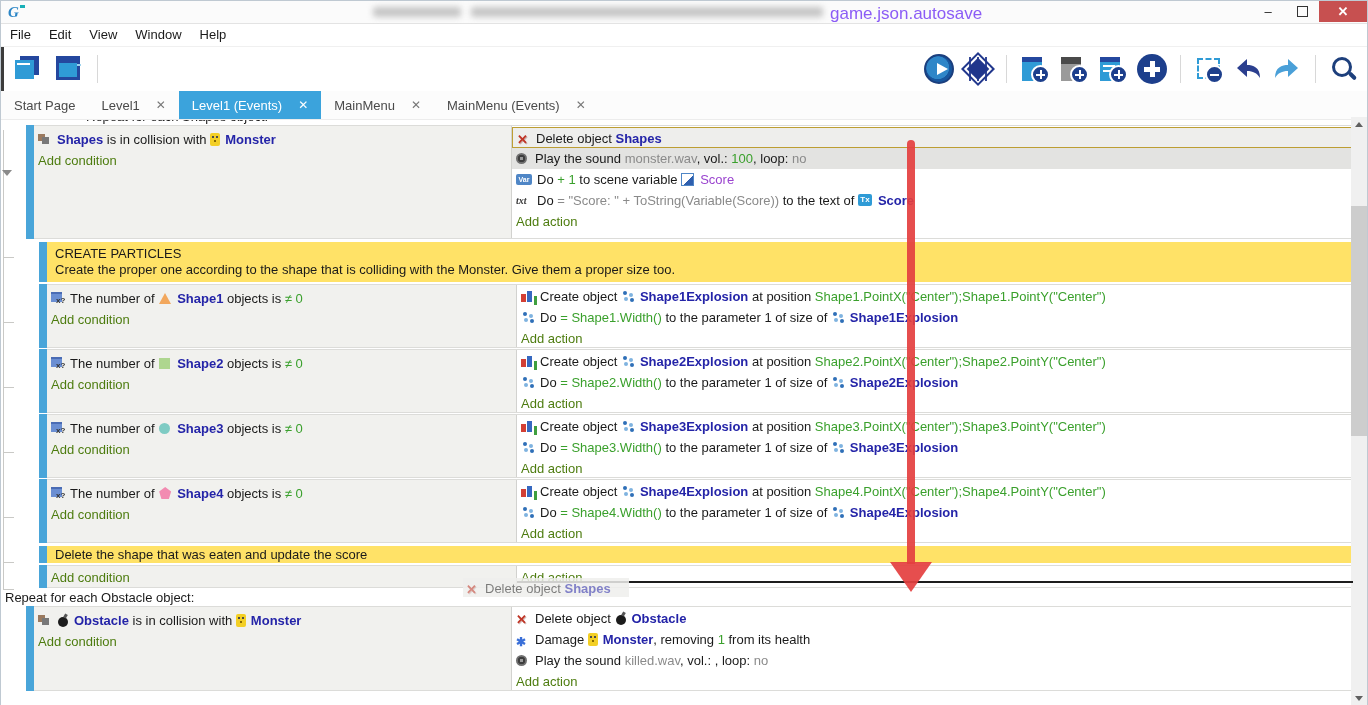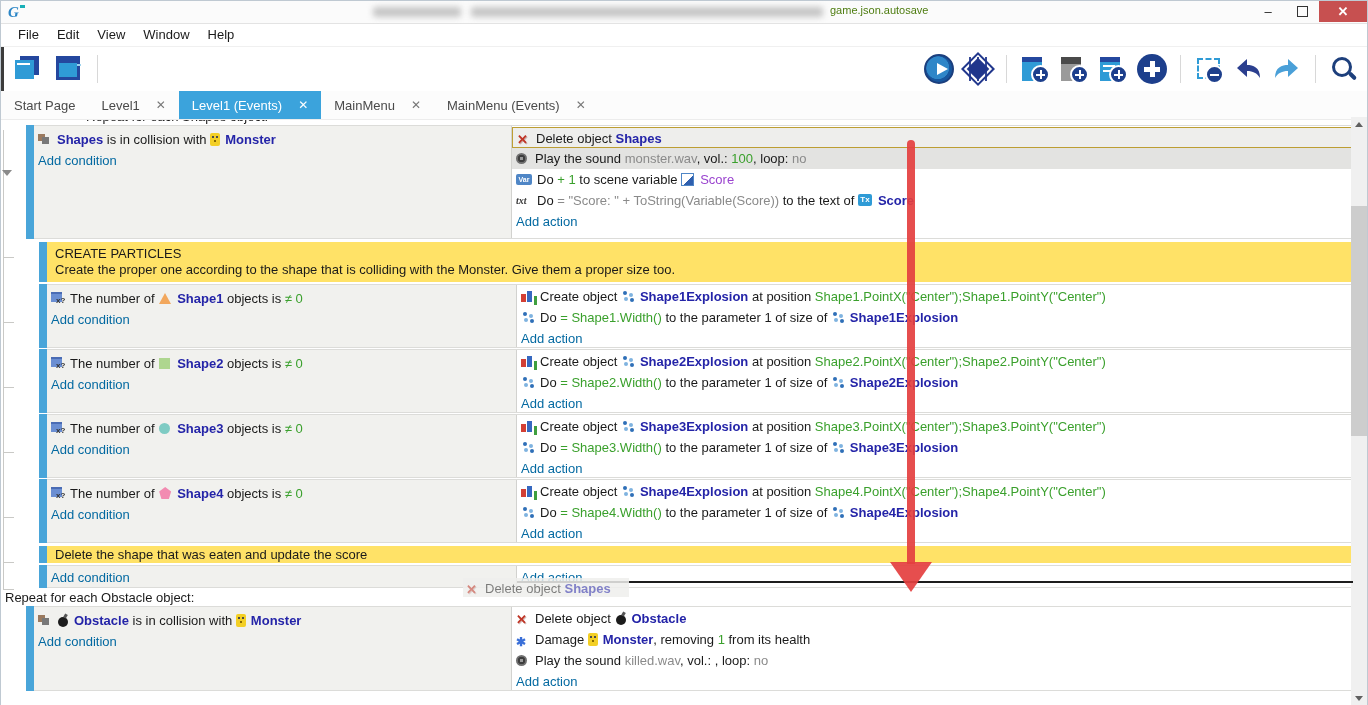--- a/index.html
+++ b/index.html
@@ -7,29 +7,29 @@
        font-family:"Liberation Sans",sans-serif;-webkit-font-smoothing:antialiased;}
   .app{position:relative;width:1368px;height:705px;background:#fff;border:1px solid #bfc9d2;box-sizing:border-box;}
 
   
   .titlebar{position:relative;height:22px;background:#fbfbfb;border-bottom:1px solid #e3e3e3;}
   .logo{position:absolute;left:7px;top:3px;width:16px;height:16px;color:#2c86c6;font:bold italic 15px/16px "Liberation Serif",serif;}
   .logo::after{content:"";position:absolute;right:-1px;top:1px;width:5px;height:3px;background:#19b0b8;}
   .blurblock{position:absolute;top:6px;height:10px;background:#a8a8a8;border-radius:2px;filter:blur(3px);opacity:.65;}
   .blur1{left:372px;width:88px;}
   .blur2{left:470px;width:352px;}
-  .title-text{position:absolute;left:829px;top:3px;font-size:11px;color:#4d7c0f;}
+  .title-text{position:absolute;left:829px;top:3px;font-size:17px;color:#8b5cf6;}
   .winbtns{position:absolute;right:0;top:0;height:21px;display:flex;align-items:center;}
   .winbtn{width:34px;height:21px;display:flex;align-items:center;justify-content:center;color:#222;font-size:13px;}
   .btn-restore span{position:relative;width:9px;height:9px;border:1px solid #333;background:#fbfbfb;display:block;}
   .btn-restore span::before{content:"";position:absolute;left:2px;top:-4px;width:9px;height:9px;border:1px solid #333;z-index:-1;}
   .btn-close{width:48px;background:#c75050;color:#fff;font-weight:bold;}
 
   
-  .menubar{height:22px;display:flex;align-items:center;background:#fff;border-bottom:1px solid #f0f0f0;padding-left:8px;}
+  .menubar{height:22px;display:flex;align-items:center;background:#fff;border-bottom:1px solid #f0f0f0;}
   .menu-item{padding:0 9px;font-size:13px;color:#1a1a1a;line-height:22px;}
 
   
   .toolbar{position:relative;height:44px;background:#fff;display:flex;align-items:center;}
   .toolbar::before{content:"";position:absolute;left:0;top:0;width:3px;height:44px;background:#3c3c3c;}
   .tb-left{display:flex;align-items:center;gap:10px;margin-left:12px;}
   .tb-right{position:absolute;right:8px;top:0;height:44px;display:flex;align-items:center;gap:9px;}
   .tb-sep{width:1px;height:28px;background:#d8d8d8;margin:0 4px;}
   .tbi{position:relative;width:30px;height:30px;flex:none;}
   
@@ -78,21 +78,21 @@
   .ev.top{margin-left:25px;}
   .ev.child{margin-left:38px;}
   .bar{width:8px;background:#49a5d9;flex:none;}
   .ev-body{display:flex;flex:1;border:1px solid #dcdcd9;border-left:none;box-sizing:border-box;justify-content:flex-end;}
   .ev-cond{width:478px;flex:none;background:#f1f1ee;border-right:1px solid #d2d2cf;padding-top:3px;box-sizing:border-box;}
   .ev.child .ev-cond{width:470px;}
   .ev-act{flex:1;background:#fff;padding-top:1px;min-width:0;}
   .ev-row{height:21px;line-height:21px;padding:0 4px;font-size:13px;color:#1a1a1a;white-space:nowrap;overflow:hidden;box-sizing:border-box;}
   .ev-row.selected{border:1px solid #bd9e33;background:#eeeeec;}
   .ev-row.hover{background:#e3e3e1;}
-  .ev-row.ph{color:#0369a1;}
+  .ev-row.ph{color:#4d7c0f;}
   .seg-t{color:#1a1a1a;}
   .seg-g{color:#3aa02c;}
   .seg-d{color:#8a8a8a;}
   .seg-o{color:#2424a8;font-weight:bold;}
   .seg-p{color:#9a43cf;}
 
   
   .comment{display:flex;}
   .comment .c-body{flex:1;background:#ffe267;padding:4px 8px 3px 8px;font-size:13px;color:#1a1a1a;line-height:16px;overflow:hidden;}
   .comment.single .c-body{display:flex;align-items:center;padding-top:0;padding-bottom:0;}

